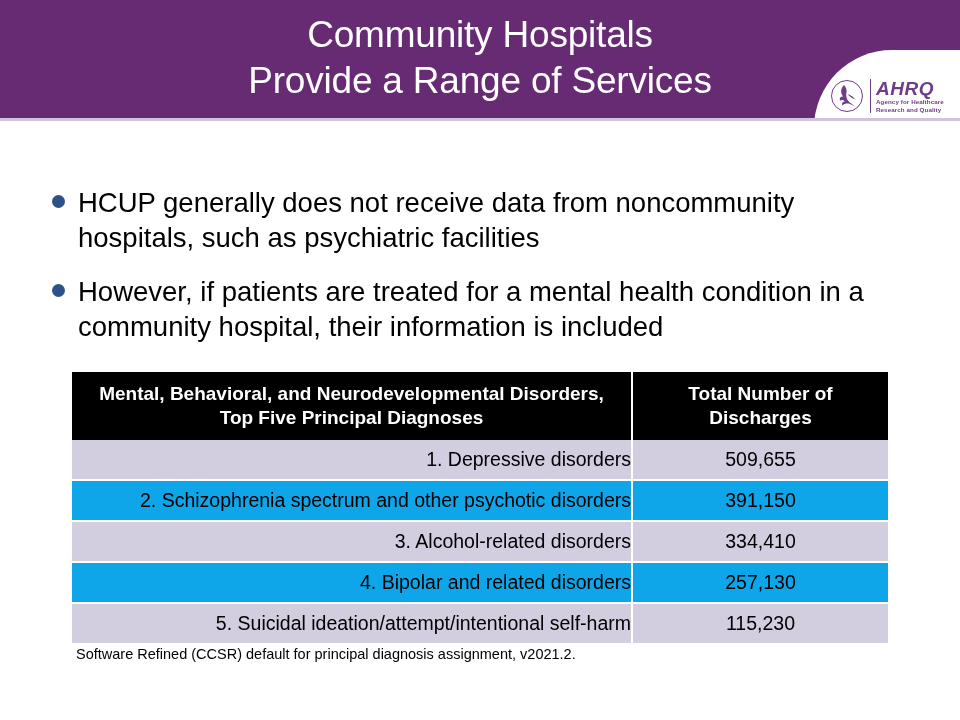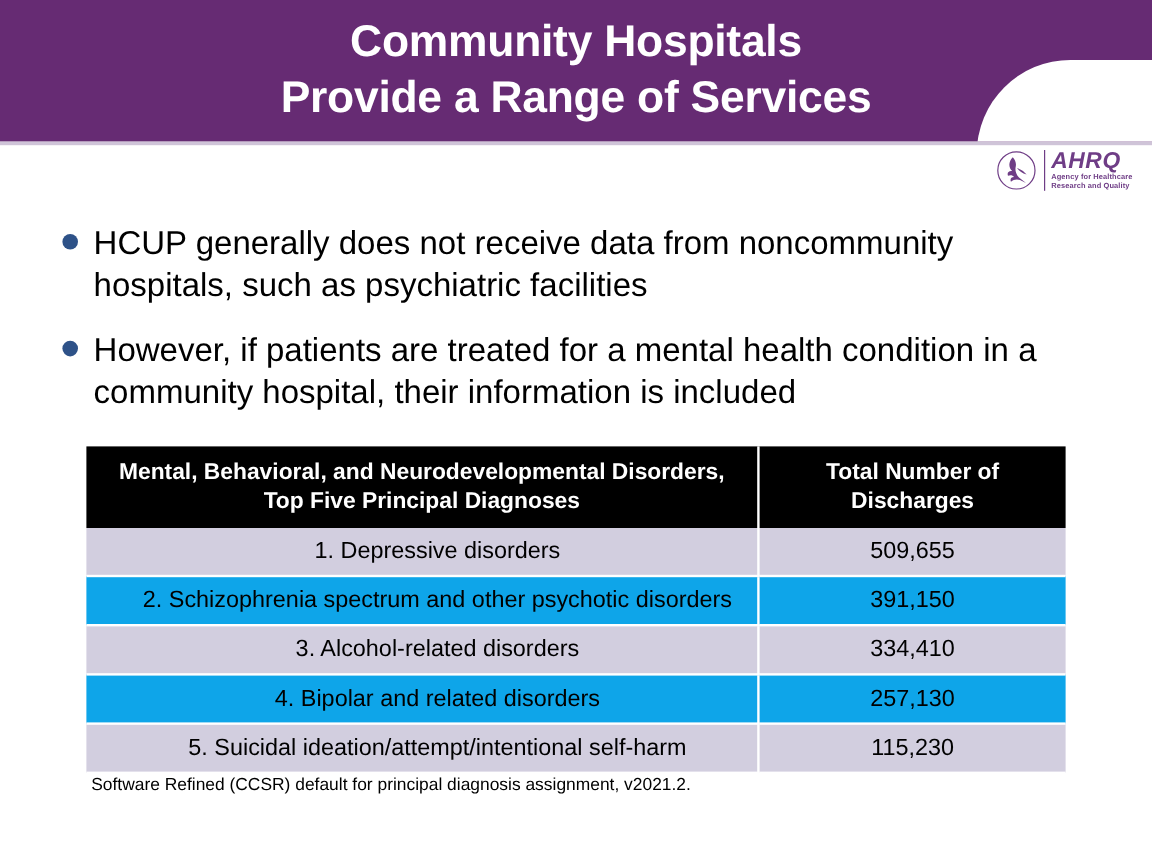--- a/index.html
+++ b/index.html
@@ -35,21 +35,21 @@
     background: #cfc4d8;
   }
   .banner-title {
     position: absolute;
     left: 0;
     top: 12px;
     width: 960px;
     text-align: center;
     color: #ffffff;
     font-size: 37px;
-    font-weight: bold;
+    font-weight: normal;
     line-height: 46px;
     letter-spacing: -0.2px;
   }
   .banner-title .t-line { display: block; }
 
   
   .logo-plate {
     position: absolute;
     right: -14px;
     top: 50px;
@@ -59,21 +59,20 @@
     border-radius: 78px 0 0 0;
   }
   .logo-wrap {
     position: absolute;
     right: 6px;
     top: 74px;
     width: 126px;
     height: 44px;
     display: flex;
     align-items: center;
-    margin-top: 46px;
   }
   .hhs-mark {
     width: 40px;
     height: 40px;
     flex: 0 0 40px;
     position: relative;
   }
   .logo-divider {
     width: 1px;
     height: 34px;
@@ -157,21 +156,21 @@
     padding: 2px 8px;
   }
   .data-table thead th.col-label { border-right: 2px solid #ffffff; }
   .data-table tbody td {
     font-size: 19.5px;
     height: 39px;
     color: #000000;
     border-bottom: 2px solid #ffffff;
   }
   .data-table tbody tr td.cell-label {
-    text-align: center;
+    text-align: right;
     padding-left: 26px;
     border-right: 2px solid #ffffff;
   }
   .data-table tbody tr td.cell-value {
     text-align: center;
   }
   .data-table tbody tr.row-odd td { background: #d2cedf; }
   .data-table tbody tr.row-even td { background: #0ea5e9; }
 
   

